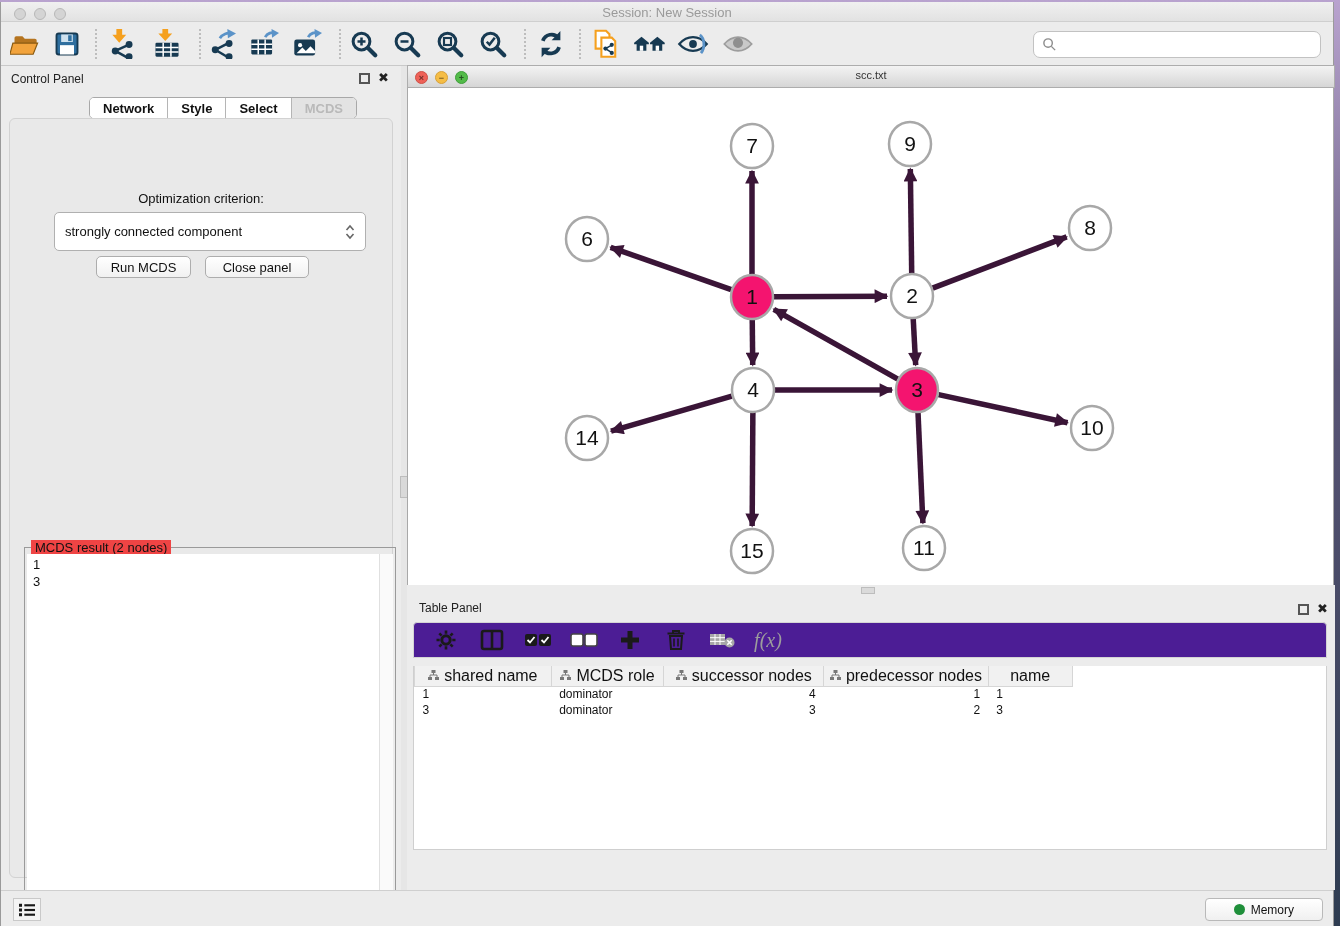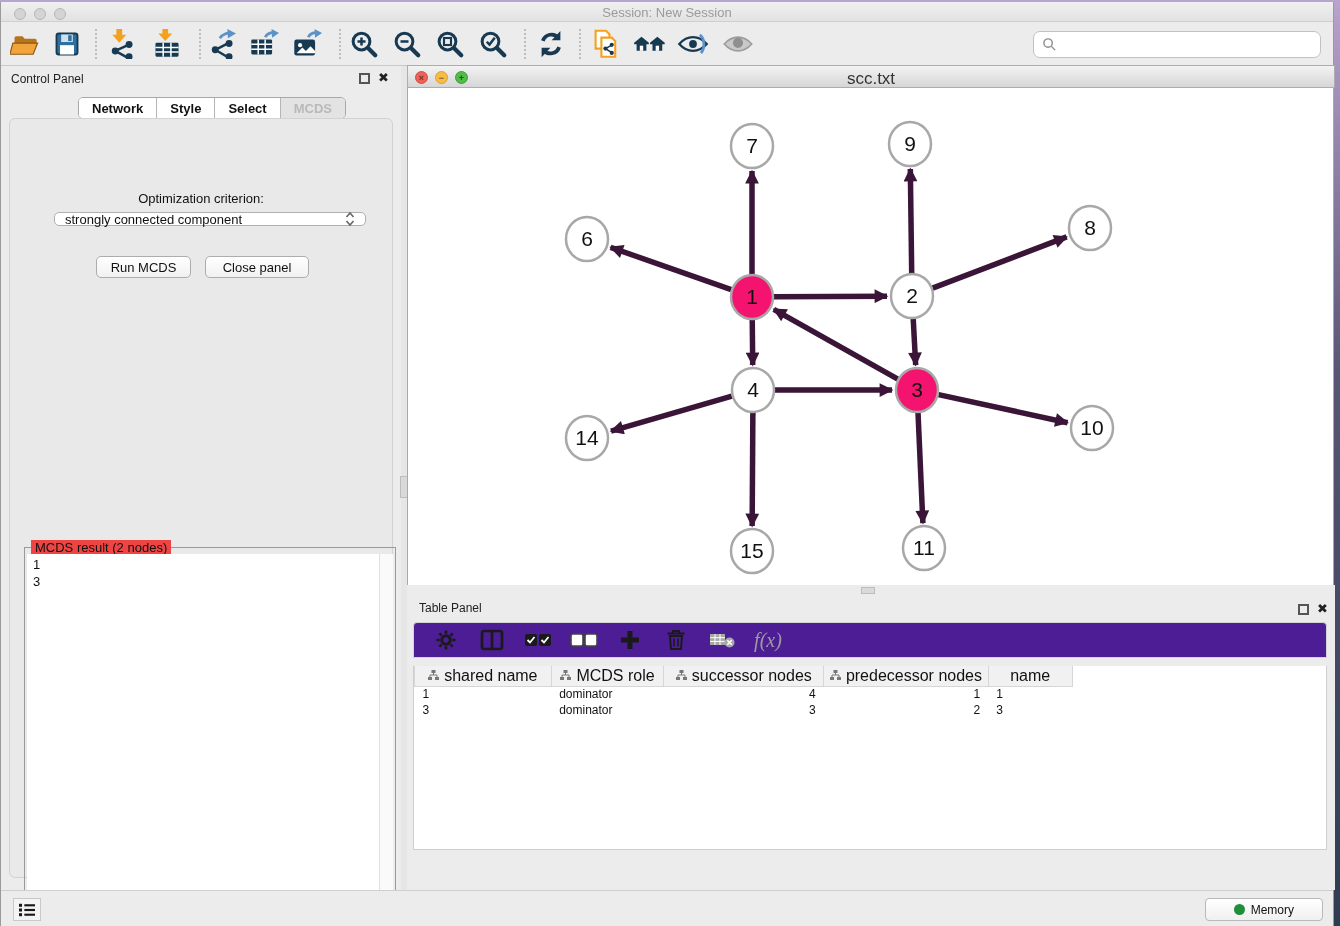--- a/index.html
+++ b/index.html
@@ -38,21 +38,21 @@
   .seg-group { position:absolute; display:flex; border:1px solid #a8a8a8; border-radius:5px;
     overflow:hidden; background:#fff; height:22px; }
   .seg { padding:2px 13px; font-size:13px; font-weight:600; color:#111; background:#fff;
     border-right:1px solid #b5b5b5; line-height:17px; cursor:pointer; white-space:nowrap;}
   .seg:last-child { border-right:none; }
   .seg.disabled-active { background:#e3e3e3; color:#b9b9b9; }
 
   .cp-box { position:absolute; left:8px; top:52px; width:384px; height:760px;
     background:#e9e9e9; border:1px solid #d2d2d2; border-radius:6px; }
   .opt-label { position:absolute; left:0; top:72px; width:100%; text-align:center; font-size:13px; color:#111;}
-  .dropdown { position:absolute; left:44px; top:93px; width:312px; height:14px; background:#fff;
+  .dropdown { position:absolute; left:44px; top:93px; width:312px; height:39px; background:#fff;
     border:1px solid #b0b0b0; border-radius:5px; font-size:13px; color:#111;
     display:flex; align-items:center; padding:0 10px; cursor:pointer; }
   .dropdown .dd-arrows { margin-left:auto; }
   .btn { position:absolute; height:22px; background:linear-gradient(#ffffff,#f1f1f1);
     border:1px solid #adadad; border-radius:5px; font-size:13px; color:#111;
     display:flex; align-items:center; justify-content:center; cursor:pointer; }
 
   .result-group { position:absolute; left:14px; top:428px; width:372px; height:375px;
     border:1px solid #9a9a9a; }
   .result-legend { position:absolute; left:6px; top:-8px; background:#ef4444; padding:0 4px;
@@ -61,21 +61,21 @@
     font-size:13px; color:#111; line-height:17px; padding:2px 6px; overflow:hidden;}
   .result-scroll { position:absolute; top:6px; right:2px; bottom:2px; width:14px;
     background:#fafafa; border-left:1px solid #e0e0e0; }
 
   
   .vdivider { position:absolute; left:400px; top:64px; width:6px; height:824px; background:#e6e6e6; }
   .vgrip { position:absolute; left:399px; top:474px; width:8px; height:22px; background:#d9d9d9;
     border:1px solid #bdbdbd; cursor:col-resize;}
   .netwin-title { position:absolute; left:406px; top:63px; width:928px; height:23px;
     background:linear-gradient(#f3f3f3,#d6d6d6); border:1px solid #adadad; }
-  .netwin-title .wtitle { position:absolute; width:100%; top:3px; text-align:center; font-size:17px; color:#333; }
+  .netwin-title .wtitle { position:absolute; width:100%; top:3px; text-align:center; font-size:11px; color:#333; }
   .tl { position:absolute; top:4.5px; width:13px; height:13px; border-radius:50%; font-size:9px;
     font-weight:bold; color:rgba(0,0,0,.55); text-align:center; line-height:13px; cursor:pointer;}
   .tl.red   { left:7px;  background:#ee6158; border:1px solid #ce5046; }
   .tl.yel   { left:27px; background:#f5bd45; border:1px solid #d7a13a; }
   .tl.grn   { left:47px; background:#53bb49; border:1px solid #3f9e3a; }
   .canvas { position:absolute; left:406px; top:86px; width:927px; height:497px; background:#fff;
     border-left:1px solid #a8a8a8; border-right:1px solid #a8a8a8; }
   .hdivider { position:absolute; left:406px; top:583px; width:928px; height:10px; background:#ececec; }
   .hgrip { position:absolute; left:860px; top:585px; width:14px; height:7px; background:#dadada;
     border:1px solid #bdbdbd; cursor:row-resize;}
@@ -279,21 +279,21 @@
     </div>
   </div>
 
   <div class="cpanel">
     <div class="panel-head">
       <div class="ptitle">Control Panel</div>
       <div class="float-btn" style="left:358px"></div>
       <div class="close-btn" style="left:377px">✖</div>
     </div>
 
-    <div class="seg-group" style="left:77px; top:31px;">
+    <div class="seg-group" style="left:88px; top:31px;">
         <div class="seg">Network</div>
         <div class="seg">Style</div>
         <div class="seg">Select</div>
         <div class="seg disabled-active">MCDS</div>
       </div>
 
     <div class="cp-box">
       <div class="opt-label">Optimization criterion:</div>
       <div class="dropdown">
         <span>strongly connected component</span>

